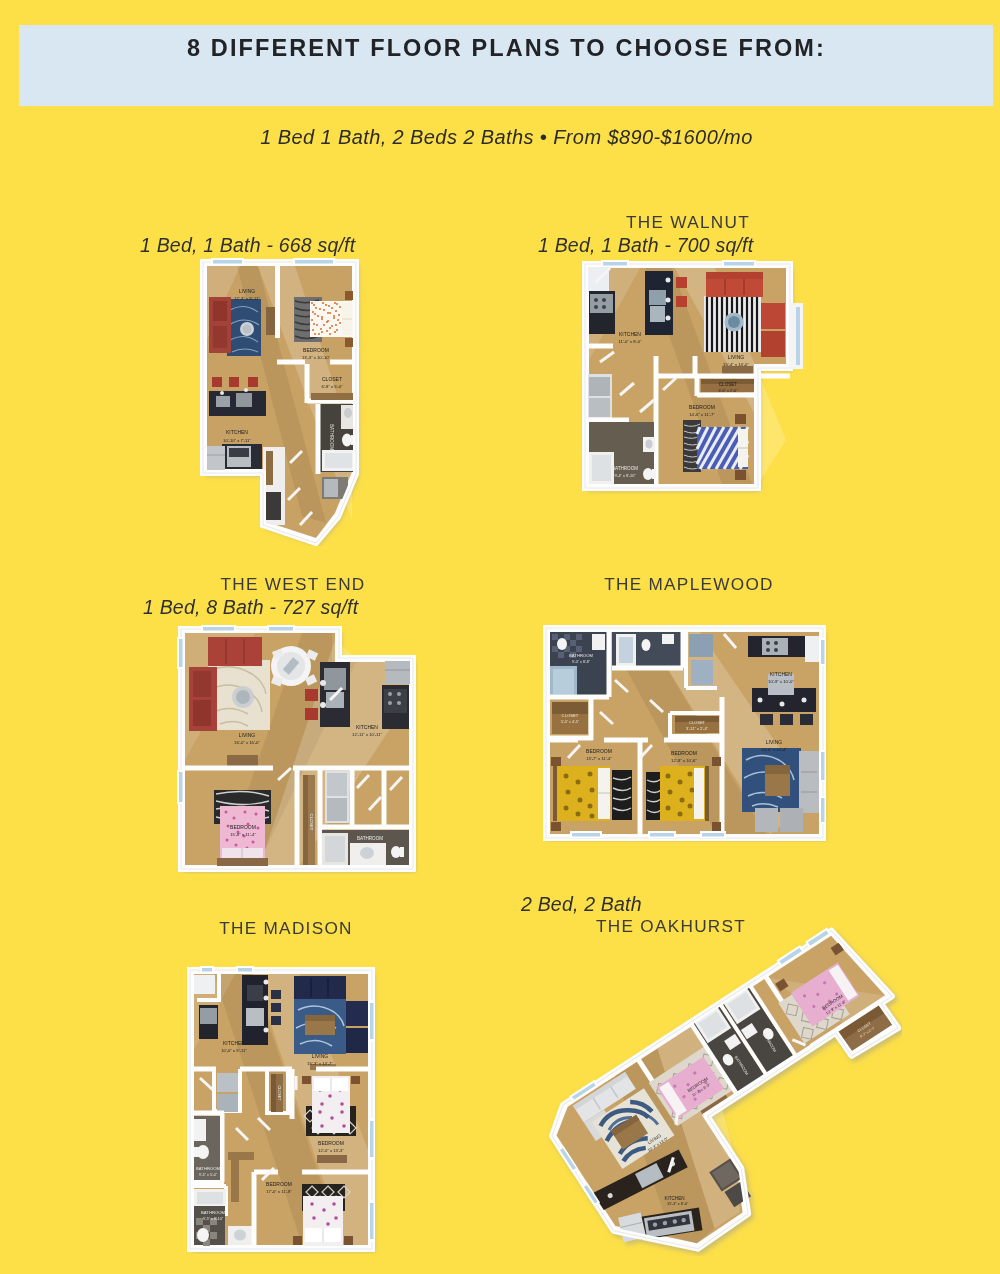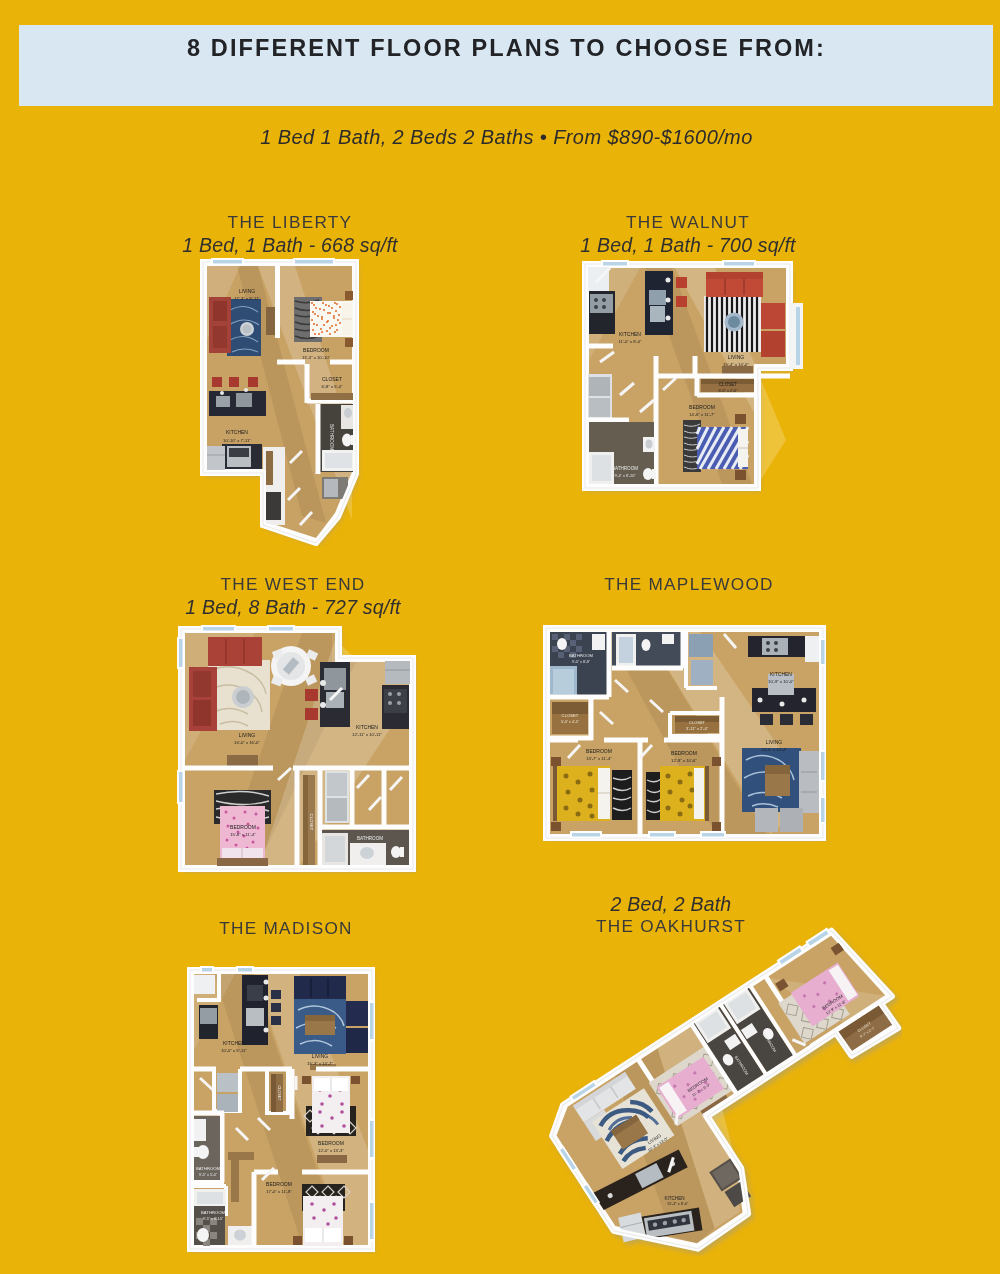--- a/index.html
+++ b/index.html
@@ -1,32 +1,31 @@
 <!DOCTYPE html>
 <html><head>
 <meta charset="utf-8">
 <style>
   html,body{margin:0;padding:0;background:#ffffff;}
-  #page{position:relative;width:1000px;height:1274px;background:#eab308;overflow:hidden;
+  #page{position:relative;width:1000px;height:1274px;background:#fde047;overflow:hidden;
         font-family:"Liberation Sans", sans-serif;}
   .abs{position:absolute;}
   .ptitle{font-size:17.2px;font-weight:400;letter-spacing:1.3px;color:#3a3a3a;text-align:center;white-space:nowrap;}
-  .psub{font-size:19.5px;font-style:italic;color:#2f2f2f;text-align:center;white-space:nowrap;letter-spacing:0.2px;}
+  .psub{font-size:19.5px;font-style:italic;color:#2f2f2f;text-align:left;white-space:nowrap;letter-spacing:0.2px;}
 </style>
 </head>
 <body>
 <div id="page">
 
   <div class="abs" style="left:19px;top:25px;width:974px;height:81px;background:#d9e7f2;"></div>
 
   <div class="abs" style="left:0;top:35px;width:1013px;text-align:center;font-size:23.5px;font-weight:700;letter-spacing:2.1px;color:#222326;">8 DIFFERENT FLOOR PLANS TO CHOOSE FROM:</div>
 
   <div class="abs" style="left:0;top:126px;width:1013px;text-align:center;font-size:20px;font-style:italic;font-weight:400;letter-spacing:0.4px;color:#2b2b2b;">1 Bed 1 Bath, 2 Beds 2 Baths • From $890-$1600/mo</div>
 
-  <div class="abs ptitle" style="left:140px;top:212px;width:300px;">THE LIBERTY</div>
 
   <div class="abs psub" style="left:140px;top:234px;width:300px;">1 Bed, 1 Bath - 668 sq/ft</div>
 
   <div class="abs ptitle" style="left:538px;top:212px;width:300px;">THE WALNUT</div>
 
   <div class="abs psub" style="left:538px;top:234px;width:300px;">1 Bed, 1 Bath - 700 sq/ft</div>
 
   <div class="abs ptitle" style="left:143px;top:574px;width:300px;">THE WEST END</div>
 
   <div class="abs psub" style="left:143px;top:596px;width:300px;">1 Bed, 8 Bath - 727 sq/ft</div>

